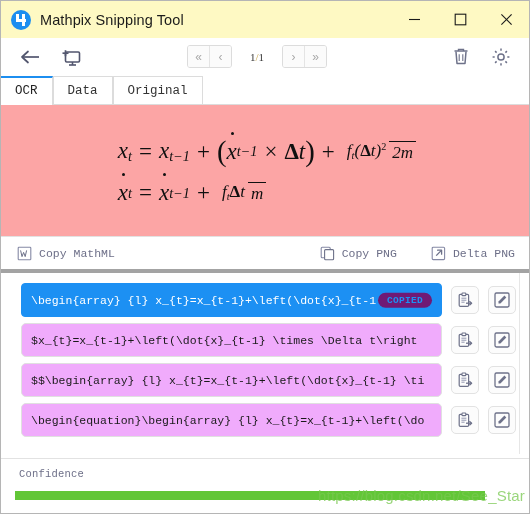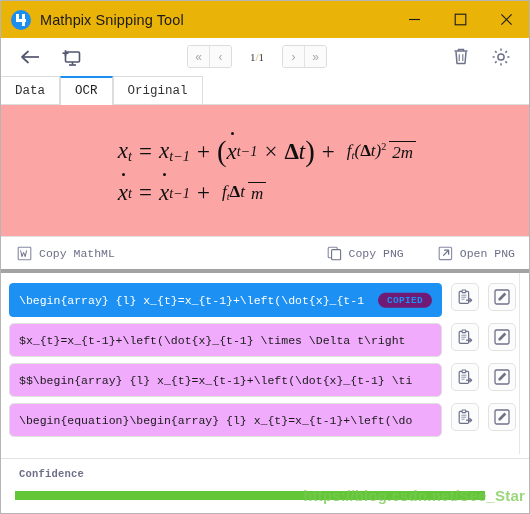--- a/index.html
+++ b/index.html
@@ -22,21 +22,21 @@
     display: flex;
     flex-direction: column;
     position: relative;
   }
 
   
   .titlebar {
     height: 37px;
     display: flex;
     align-items: center;
-    background: #eab308;
+    background: #fef9c3;
     flex: 0 0 auto;
   }
   .app-logo {
     width: 20px;
     height: 20px;
     margin-left: 10px;
     margin-right: 9px;
     border-radius: 50%;
     background: #1c8ef0;
     position: relative;
@@ -278,22 +278,22 @@
   .results {
     flex: 1 1 auto;
     background: #ffffff;
     padding: 10px 0 6px 0;
     overflow: hidden;
     position: relative;
     border-bottom: 1px solid #e2e2e2;
   }
   .res-row {
     display: flex;
-    align-items: flex-start;
-    padding: 0 13px 0 8px;
+    align-items: center;
+    padding: 0 13px 0 20px;
     margin-bottom: 6px;
     height: 34px;
     box-sizing: border-box;
   }
   .res-text {
     flex: 1 1 auto;
     height: 34px;
     display: flex;
     align-items: center;
     border: 1px solid #e0e0e0;
@@ -354,21 +354,20 @@
   }
 
   
   .conf-area {
     flex: 0 0 auto;
     height: 54px;
     background: #ffffff;
     padding: 9px 14px 0 18px;
     box-sizing: border-box;
     position: relative;
-    font-weight: bold;
   }
   .conf-label {
     font-family: "Liberation Mono", monospace;
     font-size: 10.5px;
     color: #6d6f88;
     letter-spacing: 0.2px;
   }
   .conf-track {
     position: absolute;
     left: 14px;
@@ -467,25 +466,25 @@
           <g fill="none" stroke="#6d7189" stroke-width="1.5">
             <circle cx="10" cy="10" r="3.1"></circle>
             <path d="M10 1.6 v2.1 M10 16.3 v2.1 M1.6 10 h2.1 M16.3 10 h2.1 M4.1 4.1 l1.5 1.5 M14.4 14.4 l1.5 1.5 M15.9 4.1 l-1.5 1.5 M5.6 14.4 l-1.5 1.5"></path>
           </g>
         </svg>
       </div>
     </div>
   </div>
 
   <div class="tabs">
+    <div class="tab active">
+      <span>OCR</span>
+    </div>
     <div class="tab">
       <span>Data</span>
-    </div>
-    <div class="tab active">
-      <span>OCR</span>
     </div>
     <div class="tab">
       <span>Original</span>
     </div>
   </div>
 
   <div class="render-area">
     <div class="eqn-block">
 
       <div class="eq-line">
@@ -539,21 +538,21 @@
           <rect x="4.6" y="3.6" width="9" height="10.2" rx="1" fill="#ffffff" stroke="#6d7189" stroke-width="1.1"></rect>
         </svg>
         <span class="ci-label">Copy PNG</span>
       </div>
       <div class="copy-item">
         <svg width="15" height="15" viewBox="0 0 15 15">
           <path d="M12.6 1.2 H2.2 a1 1 0 0 0 -1 1 V12.6 a1 1 0 0 0 1 1 H12.6 a1 1 0 0 0 1 -1 V2.2 a1 1 0 0 0 -1 -1 z" fill="none" stroke="#8589a5" stroke-width="1.1"></path>
           <line x1="5.2" y1="9.6" x2="10.4" y2="4.4" stroke="#6d7189" stroke-width="1.3"></line>
           <polyline points="6.6,4.2 10.6,4.2 10.6,8.2" fill="none" stroke="#6d7189" stroke-width="1.3" stroke-linecap="round" stroke-linejoin="round"></polyline>
         </svg>
-        <span class="ci-label">Open PNG</span>
+        <span class="ci-label">Delta PNG</span>
       </div>
     </div>
   </div>
 
   <div class="results">
     <div class="row-divider"></div>
 
     <div class="res-row selected">
       <div class="res-text">
         <span>\begin{array} {l}  x_{t}=x_{t-1}+\left(\dot{x}_{t-1</span>

